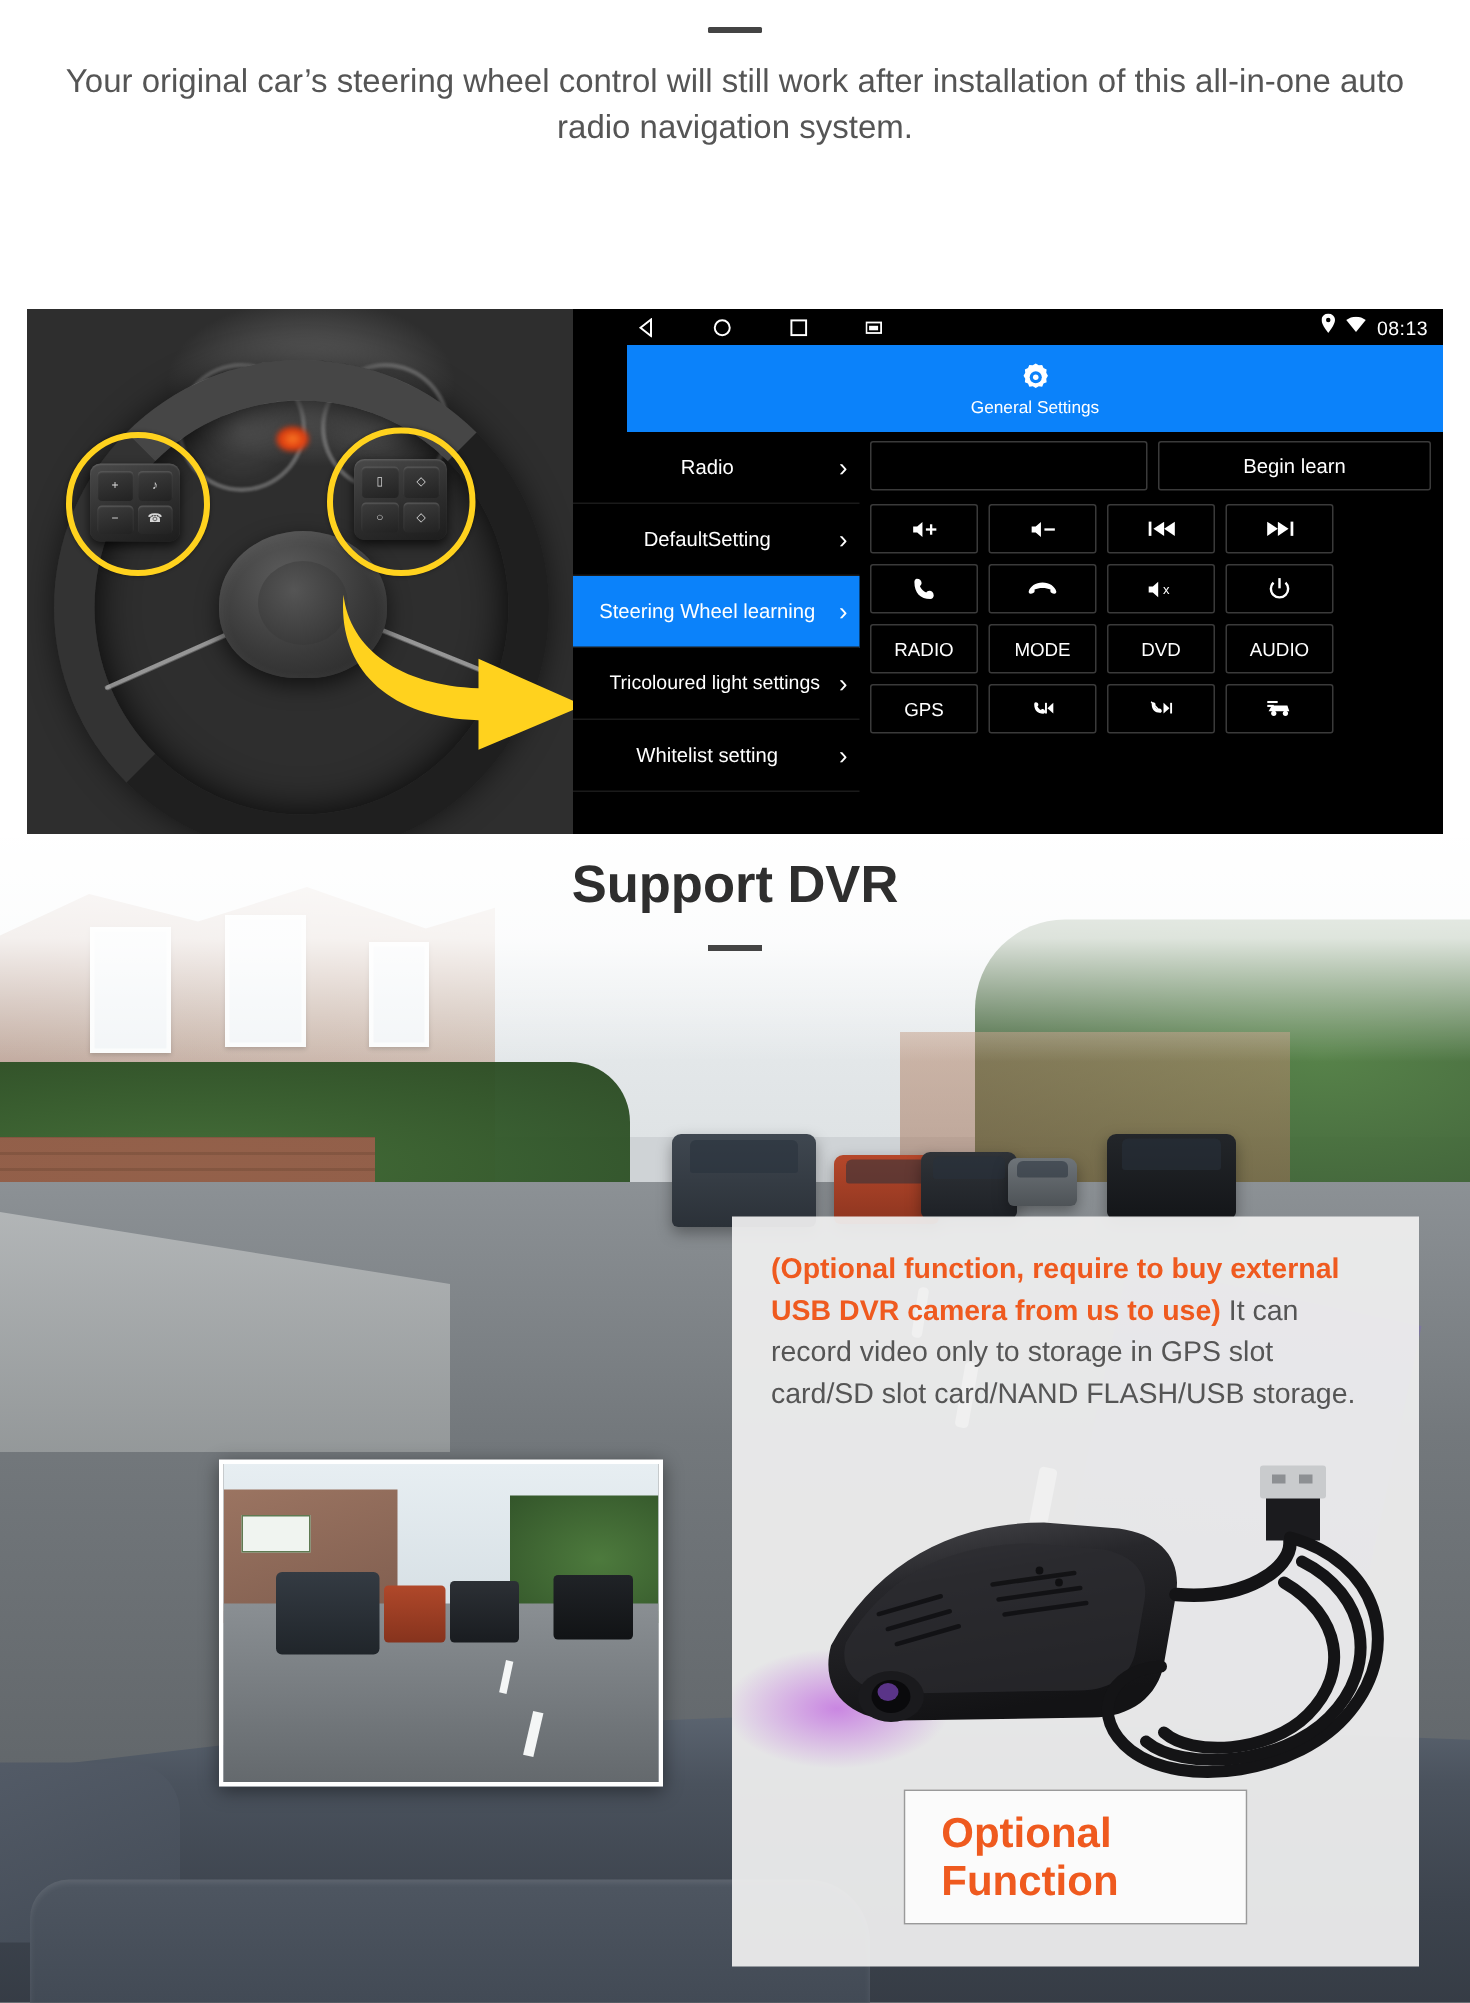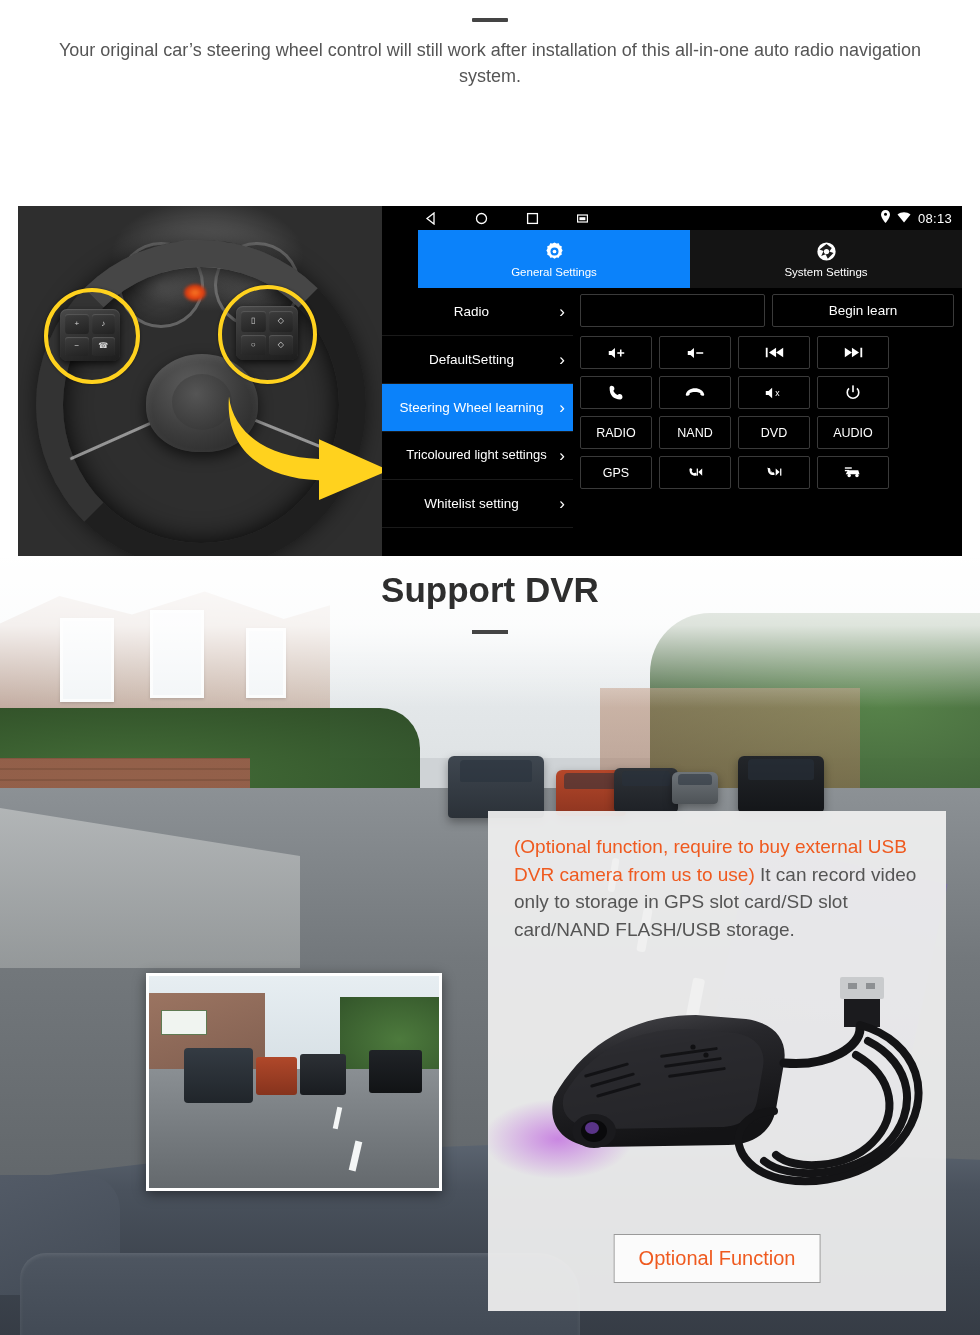--- a/index.html
+++ b/index.html
@@ -20,21 +20,21 @@
     color: #2e2e2e;
     letter-spacing: -0.5px;
     padding-top: 30px;
   }
   .title-rule {
     width: 36px; height: 4px; background: #444;
     margin: 18px auto 16px auto; border-radius: 1px;
   }
   .page-subtitle {
     text-align: center;
-    font-size: 18px;
+    font-size: 22px;
     color: #555;
     line-height: 1.42;
     max-width: 910px;
     margin: 0 auto;
   }
 
   .hw-row {
     position: absolute;
     left: 18px; top: 188px;
     width: 944px; height: 350px;
@@ -306,27 +306,28 @@
 
   
   .info-panel {
     position: absolute; z-index: 7;
     background: rgba(240,240,240,.93);
   }
   .info-text {
     font-size: 19px; line-height: 1.45; color: #555;
     padding: 22px 26px 0 26px;
   }
-  .info-text .hl { color: #ef5a1f; }
+  .info-text .hl { color: #ef5a1f; font-weight: bold; }
   .opt-btn {
     position: absolute; left: 50%; transform: translateX(-50%);
     bottom: 28px;
     border: 1px solid #9a9a9a; background: #fbfbfb;
-    color: #ef5a1f; font-size: 20px;
+    color: #ef5a1f; font-size: 28px;
     padding: 12px 24px;
+    font-weight: bold;
   }
   .cam-photo { position: absolute; z-index: 6; }
 </style>
 </head>
 <body>
 
 <section class="swc-section">
 
   <div class="title-rule"></div>
   <p class="page-subtitle">Your original car’s steering wheel control will still work after installation of this all-in-one auto radio navigation system.</p>
@@ -413,30 +414,20 @@
         <div class="tab active">
           <span class="tab-ico">
             <svg width="21" height="21" viewBox="0 0 24 24" fill="#fff">
               <path d="M12 1.6 l2.3 1.3 2.6-.3 1 2.4 2.4 1 -.3 2.6 1.3 2.3 -1.3 2.3 .3 2.6 -2.4 1 -1 2.4 -2.6-.3 -2.3 1.3 -2.3-1.3 -2.6 .3 -1-2.4 -2.4-1 .3-2.6 -1.3-2.3 1.3-2.3 -.3-2.6 2.4-1 1-2.4 2.6 .3 Z"></path>
               <circle cx="12" cy="12" r="4.6" fill="#0b82fa"></circle>
                 <circle cx="12" cy="12" r="2.1" fill="#fff"></circle>
             </svg>
           </span>
           <span class="tab-label">General Settings</span>
         </div>
-        <div class="tab inactive">
-          <span class="tab-ico">
-            <svg width="21" height="21" viewBox="0 0 24 24">
-              <circle cx="12" cy="12" r="10.4" fill="#fff"></circle>
-              <path d="M12 3.5 L18 8 L15.3 12 L20 13.8 L13.5 20.2 L11 15.2 L6 17 L8.6 11.4 L4 9.6 Z" fill="#1b1b1b"></path>
-              <circle cx="12" cy="12" r="3" fill="#fff"></circle>
-            </svg>
-          </span>
-          <span class="tab-label">System Settings</span>
-        </div>
       </div>
 
       <div class="panes">
 
         <div class="menu-list">
           <div class="menu-item">
             <span>Radio</span>
             <span class="chev">›</span>
           </div>
           <div class="menu-item">
@@ -509,21 +500,21 @@
                   <text x="13" y="12" font-size="11" fill="#fff" font-family="Liberation Sans, sans-serif">x</text>
                 </svg>
             </div>
             <div class="kbtn">
               <svg width="16" height="16" viewBox="0 0 20 20">
                   <path d="M5 4.2a7.2 7.2 0 1 0 10 0" fill="none" stroke="#fff" stroke-width="2"></path>
                   <rect x="9" y="0.5" width="2" height="8.5" fill="#fff"></rect>
                 </svg>
             </div>
             <div class="kbtn">RADIO</div>
-            <div class="kbtn">NAND</div>
+            <div class="kbtn">MODE</div>
 
             <div class="kbtn">DVD</div>
             <div class="kbtn">AUDIO</div>
             <div class="kbtn">GPS</div>
             <div class="kbtn">
               <svg width="15" height="13" viewBox="0 0 19 14">
                   <path d="M3 1c1.9 0 2.9 1.2 2.9 2.6 0 .9-.6 1.5-1 1.9.7 1.7 2.2 3.1 3.8 3.8.4-.4 1-1 1.9-1 1.4 0 2.6 1 2.6 2.9 0 1.2-.9 2.1-2 2.1C5 13.3 1.4 9.7 1.4 3.1 1.4 2 2 1 3 1z" fill="#fff" transform="scale(0.78) translate(1,1)"></path>
                   <rect x="11" y="2" width="1.6" height="9" fill="#fff"></rect>
                   <path d="M18 2v9l-5-4.5z" fill="#fff"></path>
                 </svg>

